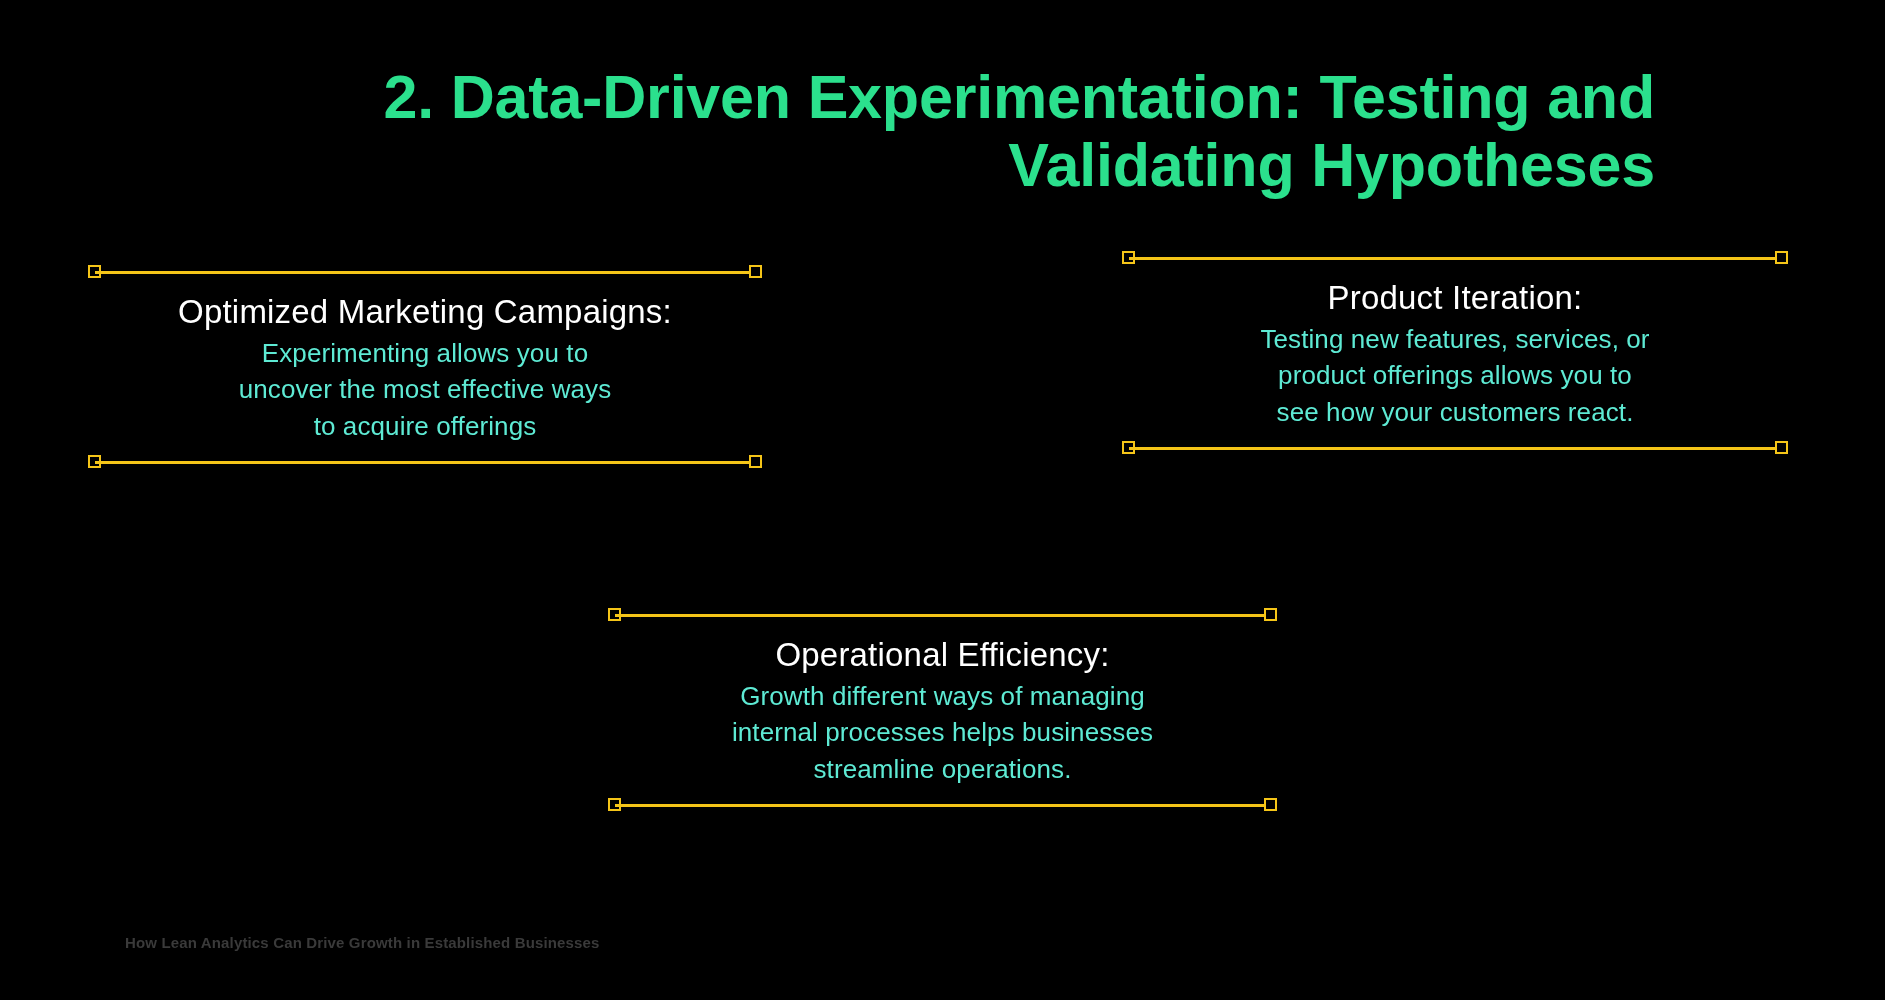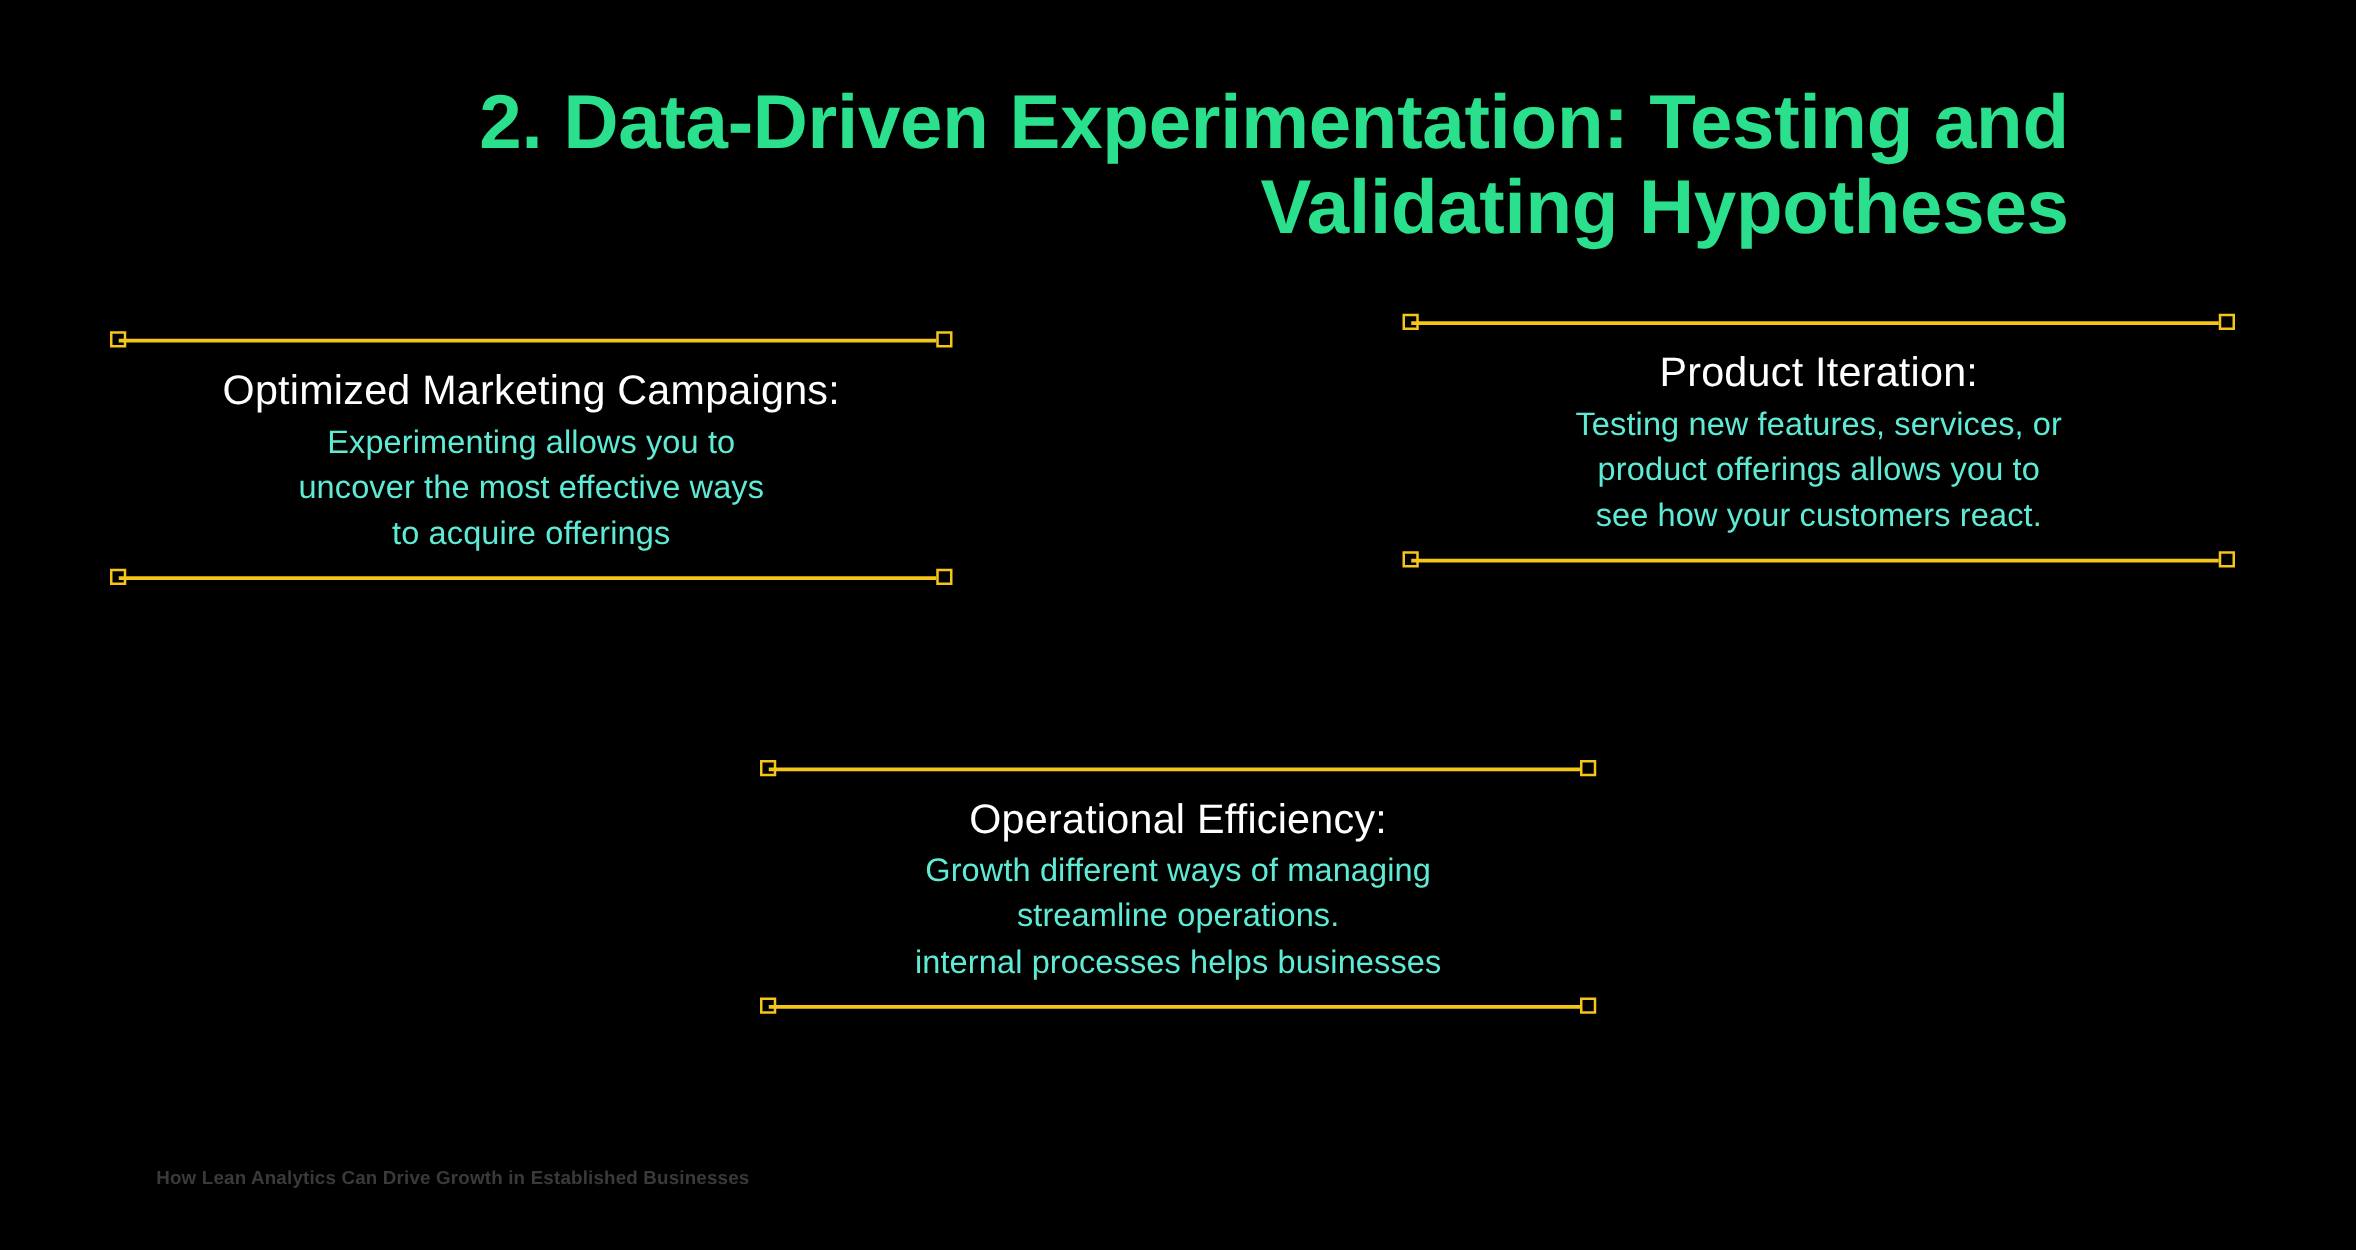--- a/index.html
+++ b/index.html
@@ -163,22 +163,22 @@
     <div class="rule">
       <span class="cap left"></span>
       <span class="bar"></span>
       <span class="cap right"></span>
     </div>
 
     <div class="card-heading">Operational Efficiency:</div>
 
     <div class="card-body">
       <span class="ln">Growth different ways of managing</span>
+      <span class="ln">internal processes helps businesses</span>
       <span class="ln">streamline operations.</span>
-      <span class="ln">internal processes helps businesses</span>
     </div>
 
     <div class="rule">
       <span class="cap left"></span>
       <span class="bar"></span>
       <span class="cap right"></span>
     </div>
   </div>
 
   <div class="footer">How Lean Analytics Can Drive Growth in Established Businesses</div>

